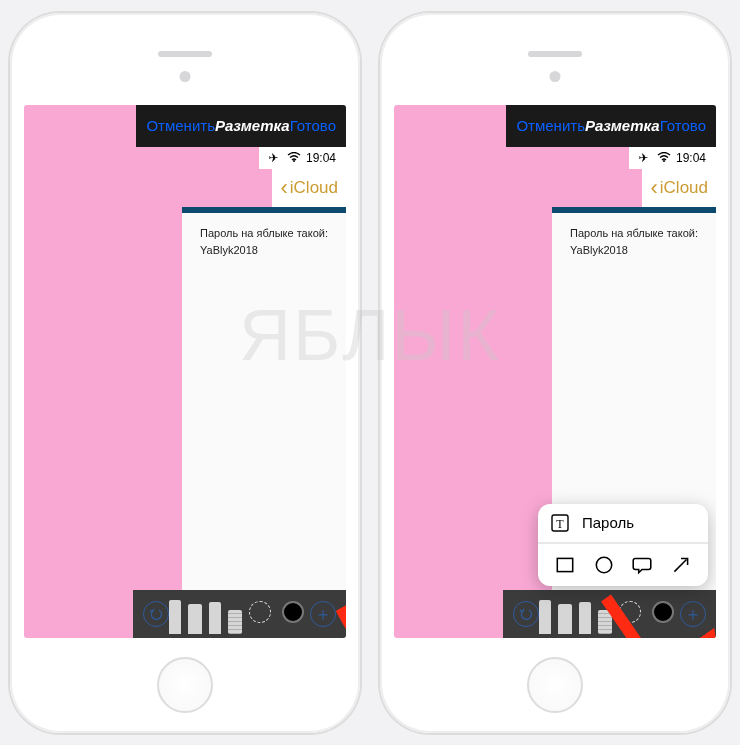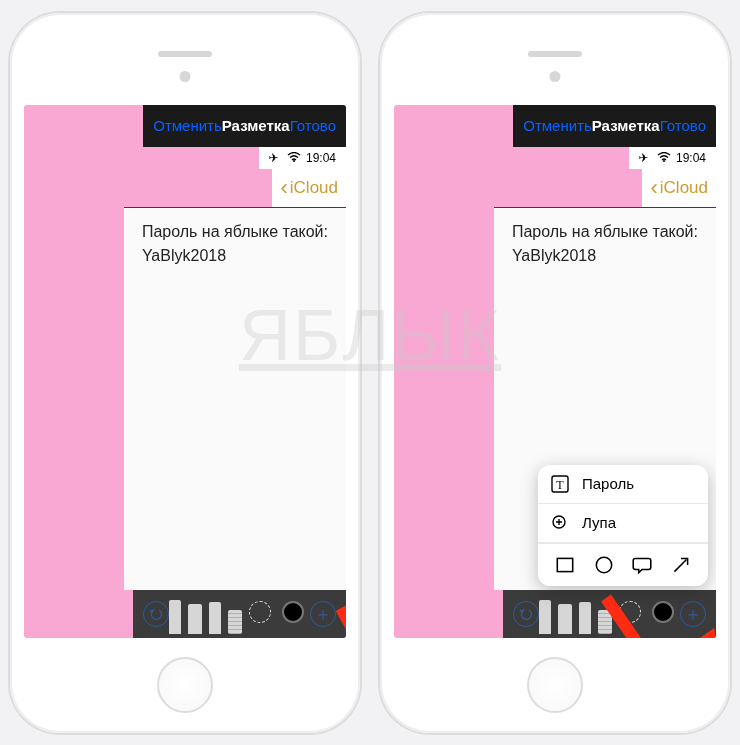--- a/index.html
+++ b/index.html
@@ -21,21 +21,20 @@
     top: 45%;
     left: 50%;
     transform: translate(-50%, -50%);
     font-size: 72px;
     color: #c8c8c8;
     opacity: 0.35;
     pointer-events: none;
     font-weight: 400;
     letter-spacing: 2px;
     z-index: 5;
-    text-decoration: underline;
   }
   .phone {
     width: 350px;
     height: 720px;
     background: #fff;
     border-radius: 50px;
     box-shadow: 0 0 0 2px #dcdcdc, inset 0 0 0 2px #eee;
     position: relative;
     padding: 92px 14px 95px 14px;
   }
@@ -79,21 +78,21 @@
     background: #1a1a1a;
     color: #fff;
     height: 42px;
     display: flex;
     align-items: center;
     justify-content: space-between;
     padding: 0 10px;
     font-size: 15px;
   }
   .topbar .btn-blue { color: #0a60ff; }
-  .topbar .title { font-weight: 600; }
+  .topbar .title { font-weight: 600; font-style: italic; }
   .statusbar {
     background: #fff;
     height: 22px;
     display: flex;
     align-items: center;
     justify-content: space-between;
     padding: 0 10px;
     font-size: 12px;
     color: #000;
   }
@@ -110,23 +109,23 @@
   .crumb .chev {
     font-size: 22px;
     margin-right: 2px;
     font-weight: 300;
   }
   .note {
     background: #fafafa;
     flex: 1;
     padding: 12px 18px;
     color: #222;
-    font-size: 16px;
+    font-size: 11px;
     line-height: 1.55;
-    border-top: 1px solid #0c4a6e;
+    border-top: 6px solid #0c4a6e;
     position: relative;
   }
   .toolbar {
     background: #3b3b3b;
     height: 48px;
     display: flex;
     align-items: center;
     padding: 0 10px;
     position: relative;
   }
@@ -344,27 +343,20 @@
     </div>
 
     <div class="popover">
       <div class="row">
         <svg viewBox="0 0 20 20">
             <rect x="2" y="2" width="16" height="16" rx="2" stroke="#000" stroke-width="1.4" fill="none"></rect>
             <text x="10" y="15" text-anchor="middle" font-size="12" font-family="serif">T</text>
           </svg>
         <span>Пароль</span>
       </div>
-      <div class="row">
-        <svg viewBox="0 0 20 20">
-            <circle cx="9" cy="9" r="6" stroke="#000" stroke-width="1.4" fill="none"></circle>
-            <path d="M6 9 L12 9 M9 6 L9 12" stroke="#000" stroke-width="1.4"></path>
-          </svg>
-        <span>Лупа</span>
-      </div>
       <div class="shapes">
         <div class="shp">
             <svg viewBox="0 0 20 20">
               <rect x="3" y="4" width="14" height="12" stroke="#000" stroke-width="1.4" fill="none"></rect>
             </svg>
           </div>
         <div class="shp">
             <svg viewBox="0 0 20 20">
               <circle cx="10" cy="10" r="7" stroke="#000" stroke-width="1.4" fill="none"></circle>
             </svg>

